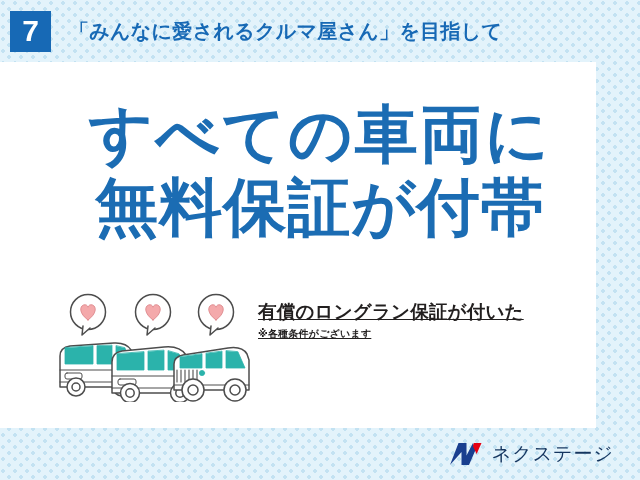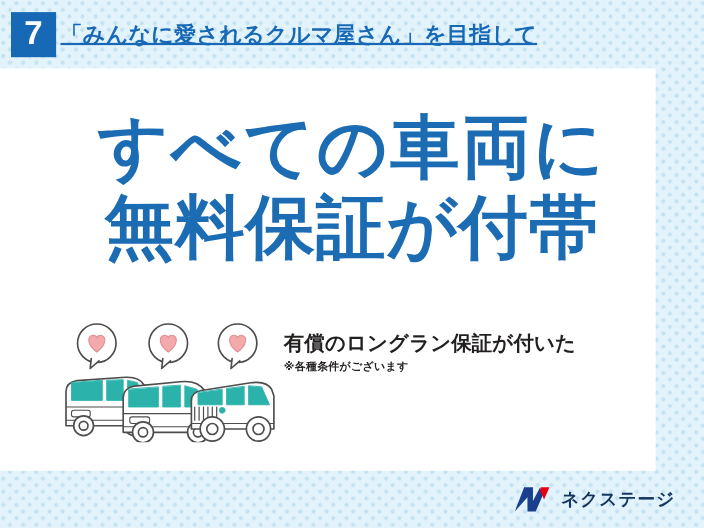--- a/index.html
+++ b/index.html
@@ -44,27 +44,26 @@
     color: #ffffff;
     font-size: 30px;
     font-weight: bold;
     display: flex;
     align-items: center;
     justify-content: center;
     line-height: 1;
     flex: none;
   }
   #header-title {
-    margin-left: 4px;
+    margin-left: 18px;
     color: #1769b5;
     font-size: 20px;
     font-weight: bold;
     letter-spacing: 0.3px;
     white-space: nowrap;
-    text-decoration: underline;
   }
 
   
   #panel {
     position: absolute;
     left: 0;
     top: 62px;
     width: 596px;
     height: 366px;
     background: #ffffff;
@@ -111,20 +110,21 @@
   #cars-figure svg {
     display: block;
   }
 
   #copy {
     position: absolute;
     left: 258px;
     top: 8px;
     width: 372px;
     color: #221f1f;
+    text-decoration: underline;
   }
   .copy-line {
     display: block;
     font-size: 18.5px;
     font-weight: bold;
     line-height: 1.52;
     white-space: nowrap;
     letter-spacing: 0.2px;
   }
   .copy-note {
@@ -154,22 +154,22 @@
     align-items: center;
   }
   #brand-mark {
     width: 34px;
     height: 24px;
     flex: none;
     margin-right: 9px;
   }
   #brand-name {
     color: #14355f;
-    font-size: 16px;
-    font-weight: bold;
+    font-size: 19px;
+    font-weight: normal;
     letter-spacing: 1px;
     white-space: nowrap;
   }
 </style>
 </head>
 <body>
 
 <div id="banner">
 
   <div id="header">

